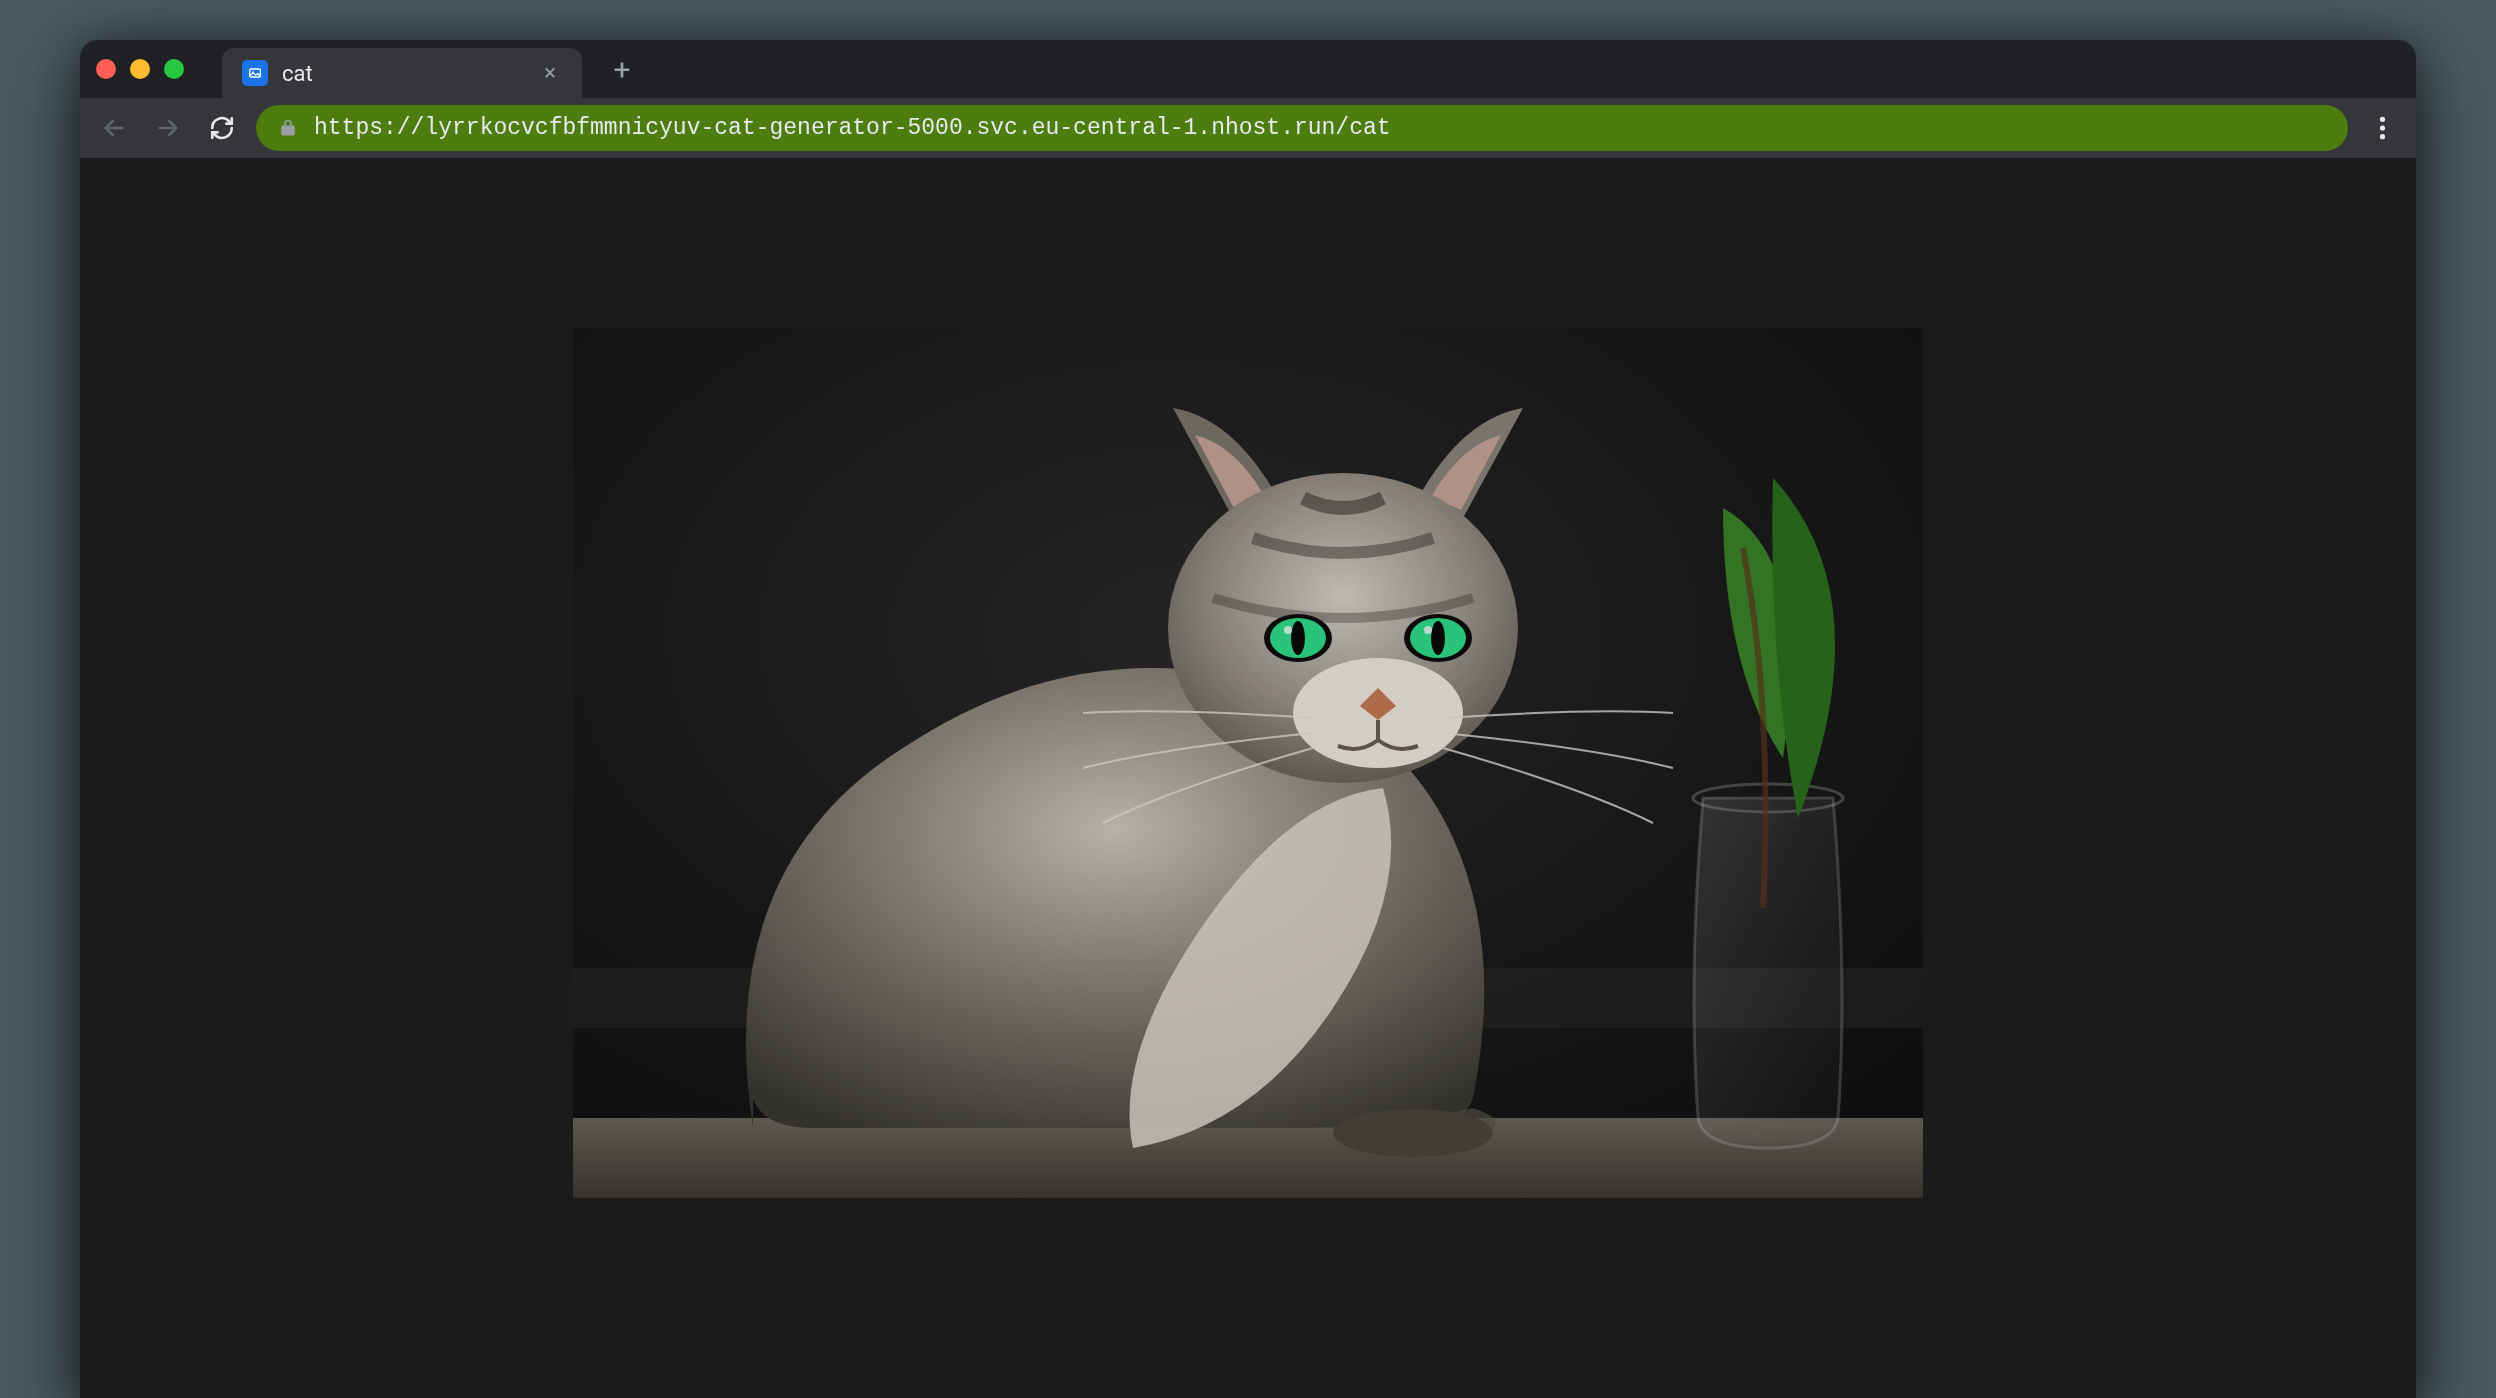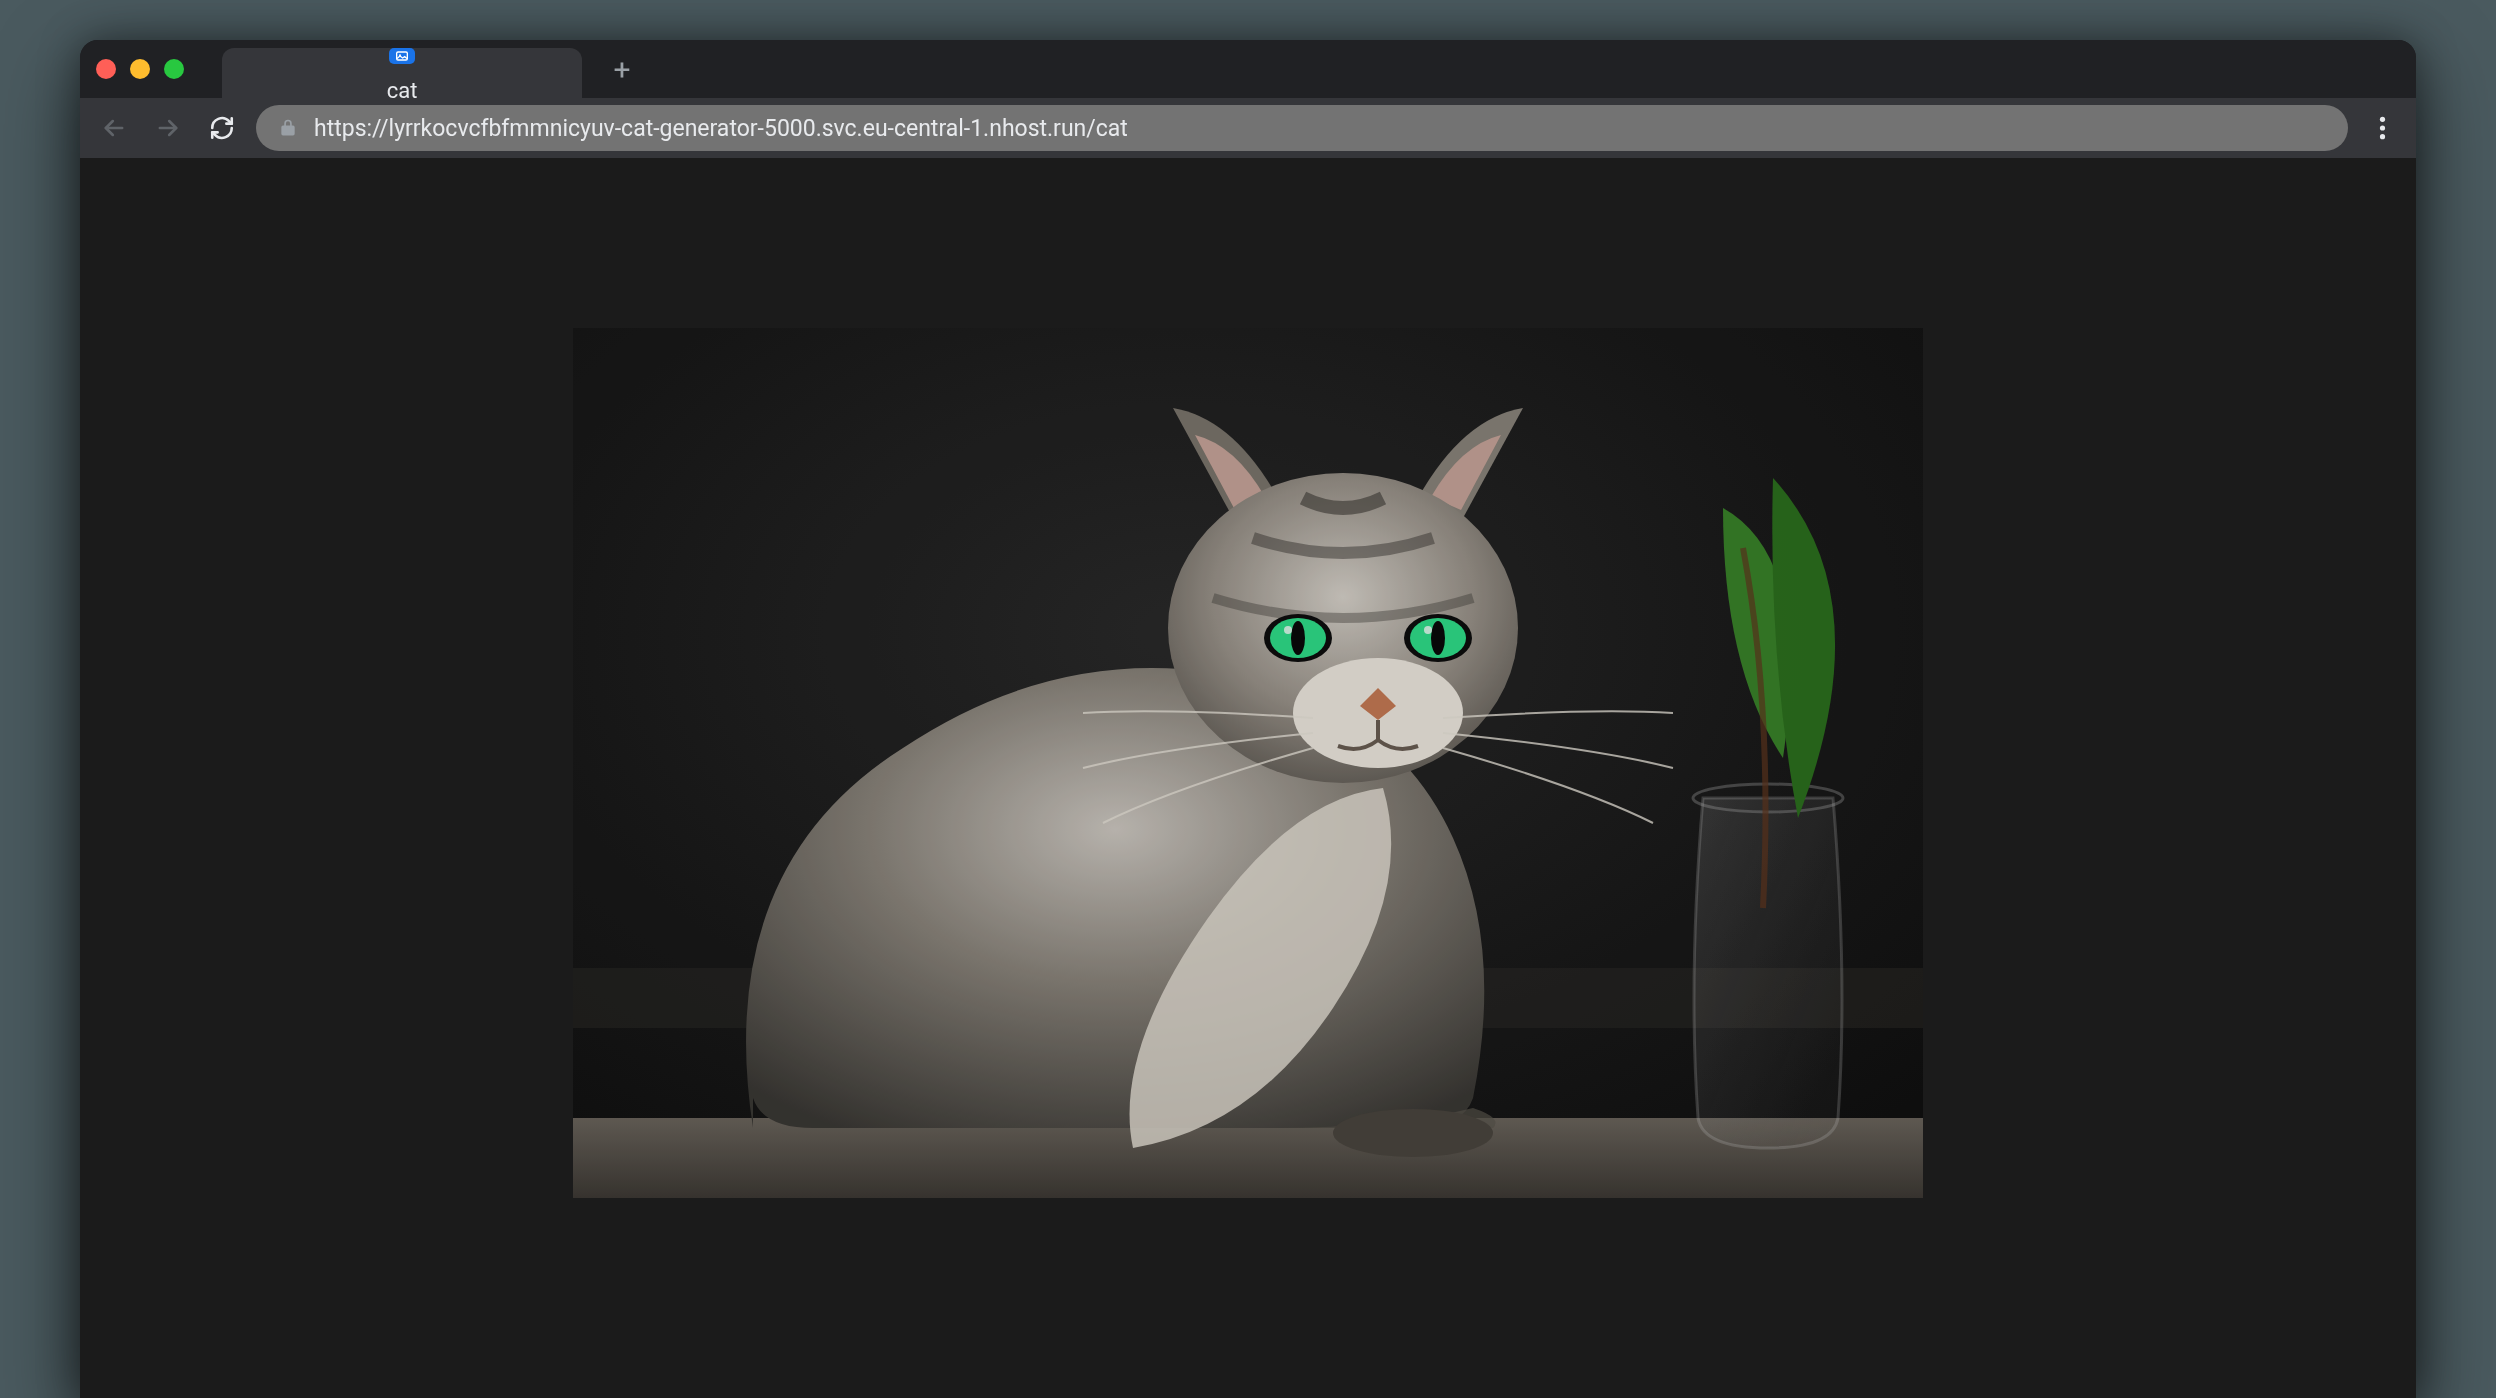--- a/index.html
+++ b/index.html
@@ -60,21 +60,20 @@
     .tab {
       display: flex;
       align-items: center;
       gap: 14px;
       height: 50px;
       background: #35363a;
       border-radius: 12px 12px 0 0;
       padding: 0 20px;
       min-width: 360px;
       margin-top: 8px;
-      flex-direction: column;
     }
     .tab .favicon {
       width: 26px;
       height: 26px;
       background: #1a73e8;
       border-radius: 5px;
       display: flex;
       align-items: center;
       justify-content: center;
     }
@@ -128,26 +127,27 @@
       cursor: pointer;
     }
     .nav-btn.disabled { color: #5f6368; cursor: default; }
     .nav-btn svg { width: 28px; height: 28px; }
     .reload-btn { color: #e8eaed; }
     .reload-btn svg { width: 26px; height: 26px; }
 
     .omnibox {
       flex: 1;
       height: 46px;
-      background: #737373;
+      background: #4d7c0f;
       border-radius: 23px;
       display: flex;
       align-items: center;
       padding: 0 22px;
       gap: 16px;
+      font-family: Liberation Mono, monospace;
     }
     .omnibox .lock-icon { color: #9aa0a6; display:flex; align-items:center;}
     .omnibox .lock-icon svg { width: 20px; height: 20px; }
     .omnibox .url {
       color: #e8eaed;
       font-size: 23px;
       white-space: nowrap;
     }
 
     .menu-btn {

